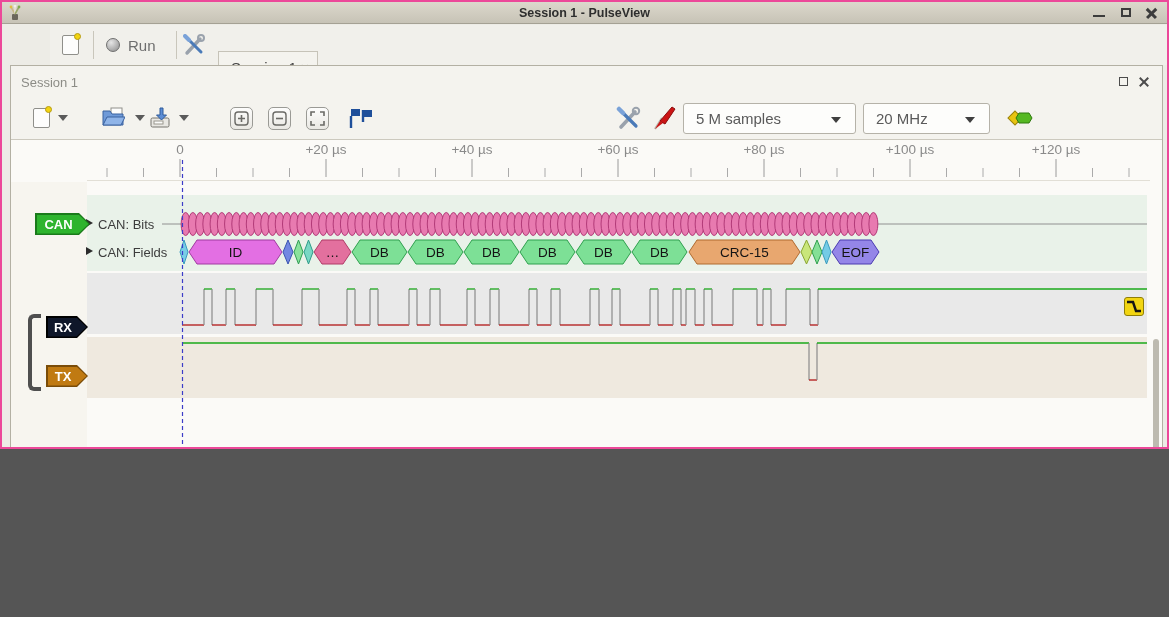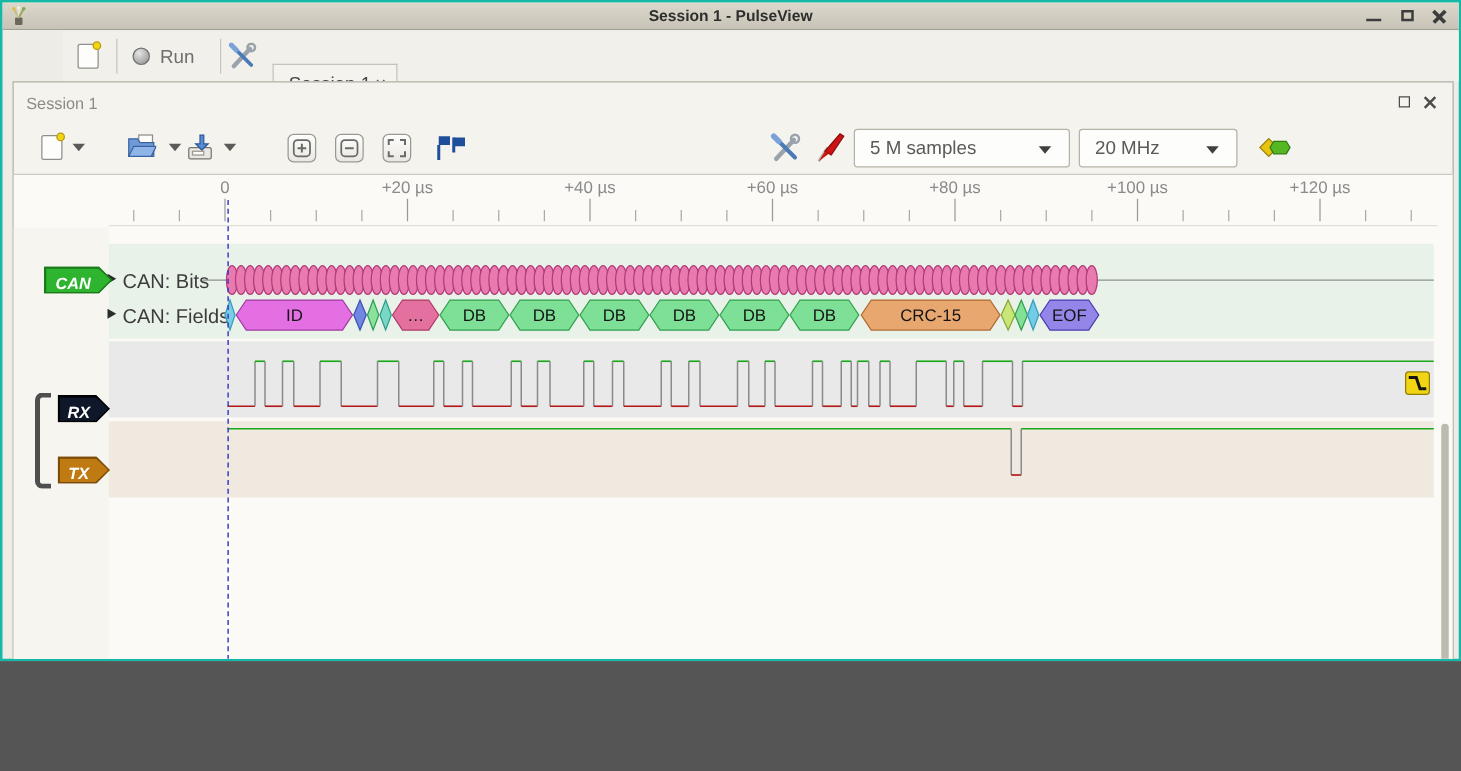--- a/index.html
+++ b/index.html
@@ -1,18 +1,18 @@
 <!DOCTYPE html>
 <html><head>
 <meta charset="utf-8">
 <style>
   html,body{margin:0;padding:0;background:#555;}
   *{box-sizing:border-box;}
-  .win{position:relative;width:1169px;height:529px;background:#edece6;
-       border:2px solid #14b8a6;overflow:hidden;
+  .win{position:relative;width:1169px;height:449px;background:#edece6;
+       border:2px solid #ec4899;overflow:hidden;
        font-family:"Liberation Sans", sans-serif;}
   .abs{position:absolute;}
 
   
   .titlebar{left:0;top:0;width:100%;height:22px;
     background:linear-gradient(#dcd8cc,#c7c3b6);
     border-bottom:1px solid #a5a194;}
   .title-text{width:100%;text-align:center;line-height:22px;font-size:12.5px;
     font-weight:bold;color:#2e2e2e;}
   .win-btn{top:6px;width:12px;height:10px;cursor:default;}
@@ -52,29 +52,29 @@
     background:linear-gradient(#fdfdfc,#e9e8e3);}
   .device-label{font-size:15px;color:#6e6e6e;}
 
   
   .traceview{left:9px;top:136px;width:1151px;height:467px;background:#fbfaf7;
     border-top:1px solid #ccc9be;}
   .gutter{left:9px;top:180px;width:76px;height:423px;background:#f7f5ef;}
   .row-stripe{left:85px;width:1060px;}
   .ruler-sep{left:85px;top:178px;width:1063px;height:1px;background:#e2dfd6;}
 
-  .row-label{font-size:16px;color:#3c3c3c;white-space:nowrap;}
+  .row-label{font-size:13px;color:#3c3c3c;white-space:nowrap;}
   .expand-arrow{width:0;height:0;border-left:7px solid #2b2b2b;
     border-top:4.5px solid transparent;border-bottom:4.5px solid transparent;}
 
   .tag{height:22px;clip-path:polygon(0 0,calc(100% - 11px) 0,100% 50%,calc(100% - 11px) 100%,0 100%);
     color:#fff;font-size:13px;font-weight:bold;text-align:left;}
   .tag-inner{position:absolute;left:1.5px;top:1.5px;right:1.5px;bottom:1.5px;
     clip-path:polygon(0 0,calc(100% - 10px) 0,100% 50%,calc(100% - 10px) 100%,0 100%);
-    display:flex;align-items:flex-end;justify-content:center;padding-right:8px;font-style:italic;}
+    display:flex;align-items:center;justify-content:center;padding-right:8px;}
   .bracket{left:26px;top:312px;width:13px;height:77px;border:4px solid #4f4f4f;border-right:none;
     border-radius:6px 0 0 6px;}
 
   .trigger-marker{left:1122px;top:295px;width:20px;height:19px;background:#f2d512;
     border:1px solid #8f7e08;border-radius:3px;}
   .vscroll{left:1151px;top:337px;width:6px;height:268px;background:#bdbab0;border-radius:3px;}
   .hscroll{left:86px;top:599px;width:26px;height:5px;background:#bdbab0;border-radius:2px;}
 
   .bottombar{left:0;top:604px;width:100%;height:13px;background:#edece6;border-top:1px solid #c9c6bb;}
 

